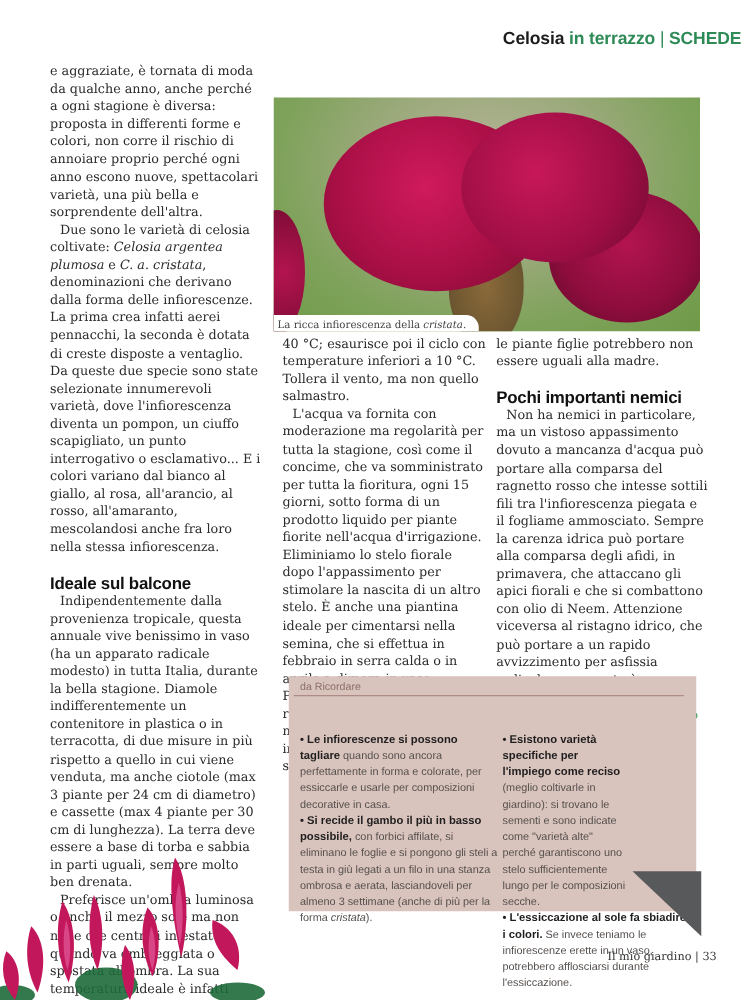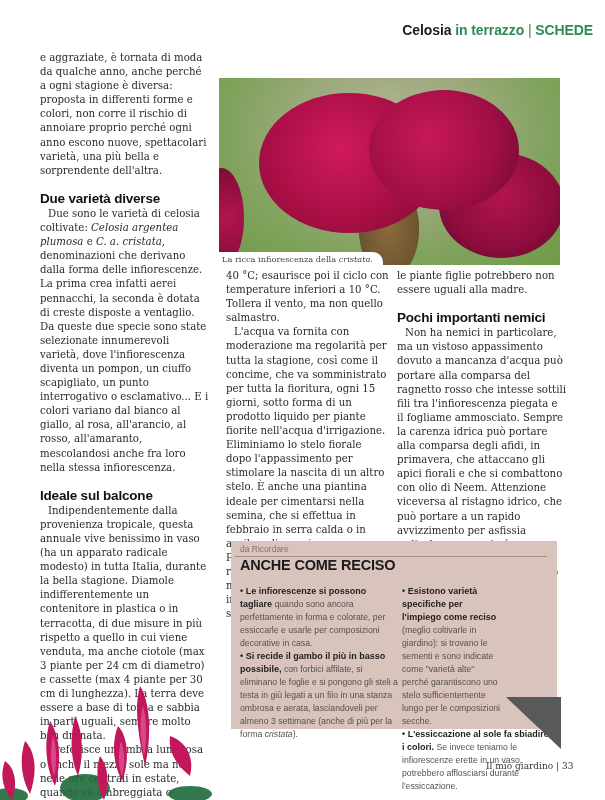--- a/index.html
+++ b/index.html
@@ -51,21 +51,20 @@
 </style>
 </head>
 <body>
 
 <div class="header">
   <span class="h1">Celosia</span><span class="h2"> in terrazzo</span><span class="sep"> | </span><span class="h3">SCHEDE</span>
 </div>
 
 <div class="col col1 body-text">
   <p class="noind">e aggraziate, è tornata di moda da qualche anno, anche perché a ogni stagione è diversa: proposta in differenti forme e colori, non corre il rischio di annoiare proprio perché ogni anno escono nuove, spettacolari varietà, una più bella e sorprendente dell'altra.</p>
-  <div class="subhead">Due varietà diverse</div>
   <p><span>Due sono le varietà di celosia coltivate: </span><i>Celosia argentea plumosa</i><span> e </span><i>C. a. cristata</i><span>, denominazioni che derivano dalla forma delle infiorescenze. La prima crea infatti aerei pennacchi, la seconda è dotata di creste disposte a ventaglio. Da queste due specie sono state selezionate innumerevoli varietà, dove l'infiorescenza diventa un pompon, un ciuffo scapigliato, un punto interrogativo o esclamativo... E i colori variano dal bianco al giallo, al rosa, all'arancio, al rosso, all'amaranto, mescolandosi anche fra loro nella stessa infiorescenza.</span></p>
   <div class="subhead">Ideale sul balcone</div>
   <p>Indipendentemente dalla provenienza tropicale, questa annuale vive benissimo in vaso (ha un apparato radicale modesto) in tutta Italia, durante la bella stagione. Diamole indifferentemente un contenitore in plastica o in terracotta, di due misure in più rispetto a quello in cui viene venduta, ma anche ciotole (max 3 piante per 24 cm di diametro) e cassette (max 4 piante per 30 cm di lunghezza). La terra deve essere a base di torba e sabbia in parti uguali, sempre molto ben drenata.</p>
   <p>Preferisce un'ombra luminosa o anche il mezzo sole ma non nelle ore centrali in estate, quando va ombreggiata o spostata all'ombra. La sua temperatura ideale è infatti compresa tra 20 e 28 °C e soffre molto oltre i</p>
 </div>
 
 <div class="photo">
   <div class="blob b4"></div>
   <div class="stem"></div>
   <div class="blob b3"></div>
@@ -81,21 +80,20 @@
 
 <div class="col col3 body-text">
   <p class="noind">le piante figlie potrebbero non essere uguali alla madre.</p>
   <div class="subhead">Pochi importanti nemici</div>
   <p><span>Non ha nemici in particolare, ma un vistoso appassimento dovuto a mancanza d'acqua può portare alla comparsa del ragnetto rosso che intesse sottili fili tra l'infiorescenza piegata e il fogliame ammosciato. Sempre la carenza idrica può portare alla comparsa degli afidi, in primavera, che attaccano gli apici fiorali e che si combattono con olio di Neem. Attenzione viceversa al ristagno idrico, che può portare a un rapido avvizzimento per asfissia radicale: per questo è importante disporre un buon drenaggio sul fondo del vaso.</span><span class="bullet-end"></span></p>
 </div>
 
 <div class="box">
   <div class="kicker">da Ricordare</div>
   <div class="rule"></div>
-  <div class="title">ANCHE COME RECISO</div>
   <div class="bcol bc1">
     <div><b>• Le infiorescenze si possono tagliare</b><span> quando sono ancora perfettamente in forma e colorate, per essiccarle e usarle per composizioni decorative in casa.</span></div>
     <div><b>• Si recide il gambo il più in basso possibile,</b><span> con forbici affilate, si eliminano le foglie e si pongono gli steli a testa in giù legati a un filo in una stanza ombrosa e aerata, lasciandoveli per almeno 3 settimane (anche di più per la forma </span><i>cristata</i><span>).</span></div>
   </div>
   <div class="bcol bc2">
     <div style="width:100px;"><b>• Esistono varietà specifiche per l'impiego come reciso</b><span> (meglio coltivarle in giardino): si trovano le sementi e sono indicate come "varietà alte" perché garantiscono uno stelo sufficientemente lungo per le composizioni secche.</span></div>
     <div><b>• L'essiccazione al sole fa sbiadire i colori.</b><span> Se invece teniamo le infiorescenze erette in un vaso, potrebbero afflosciarsi durante l'essiccazione.</span></div>
   </div>
 </div>
 <div class="fold"></div>

